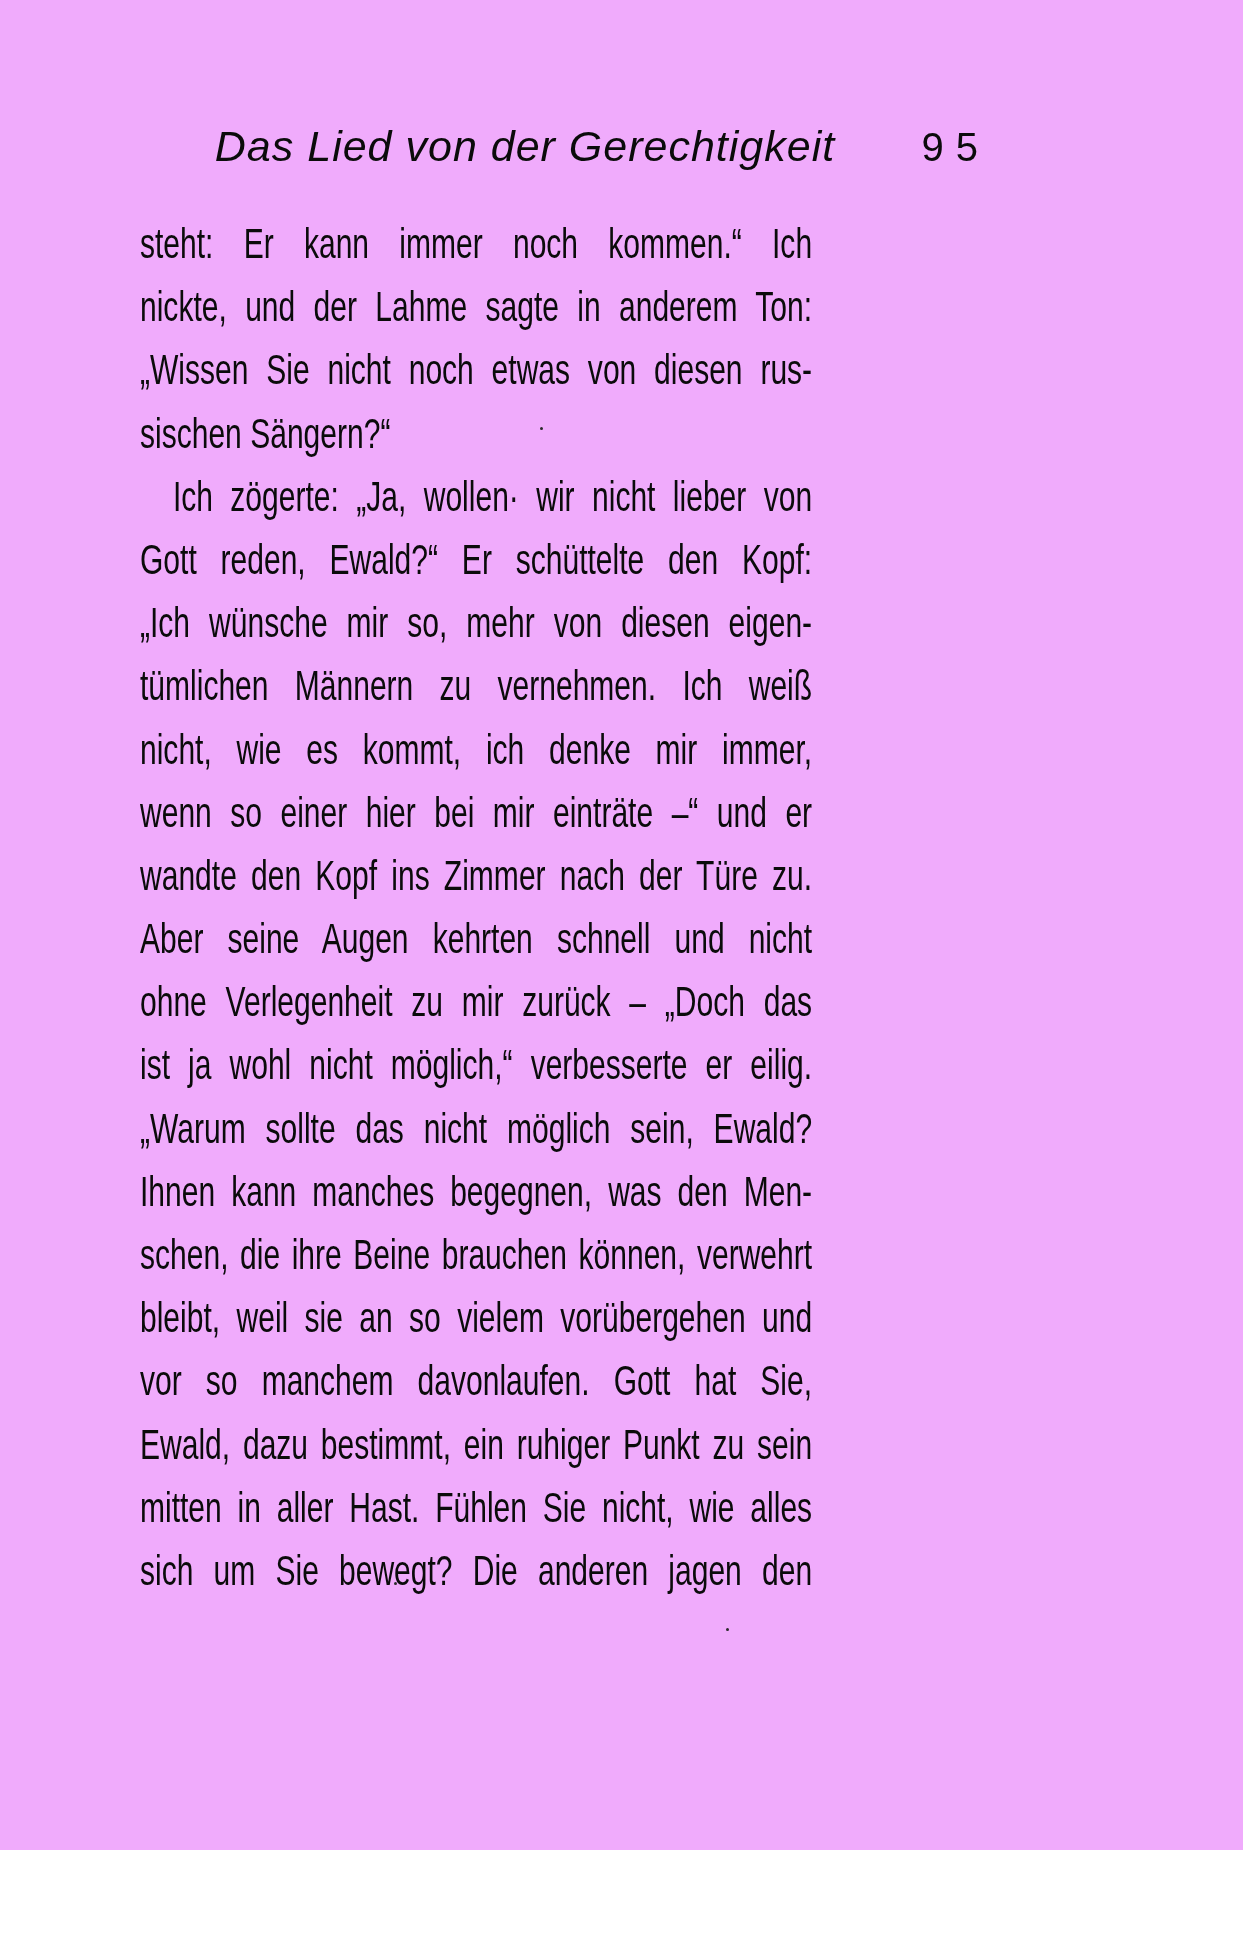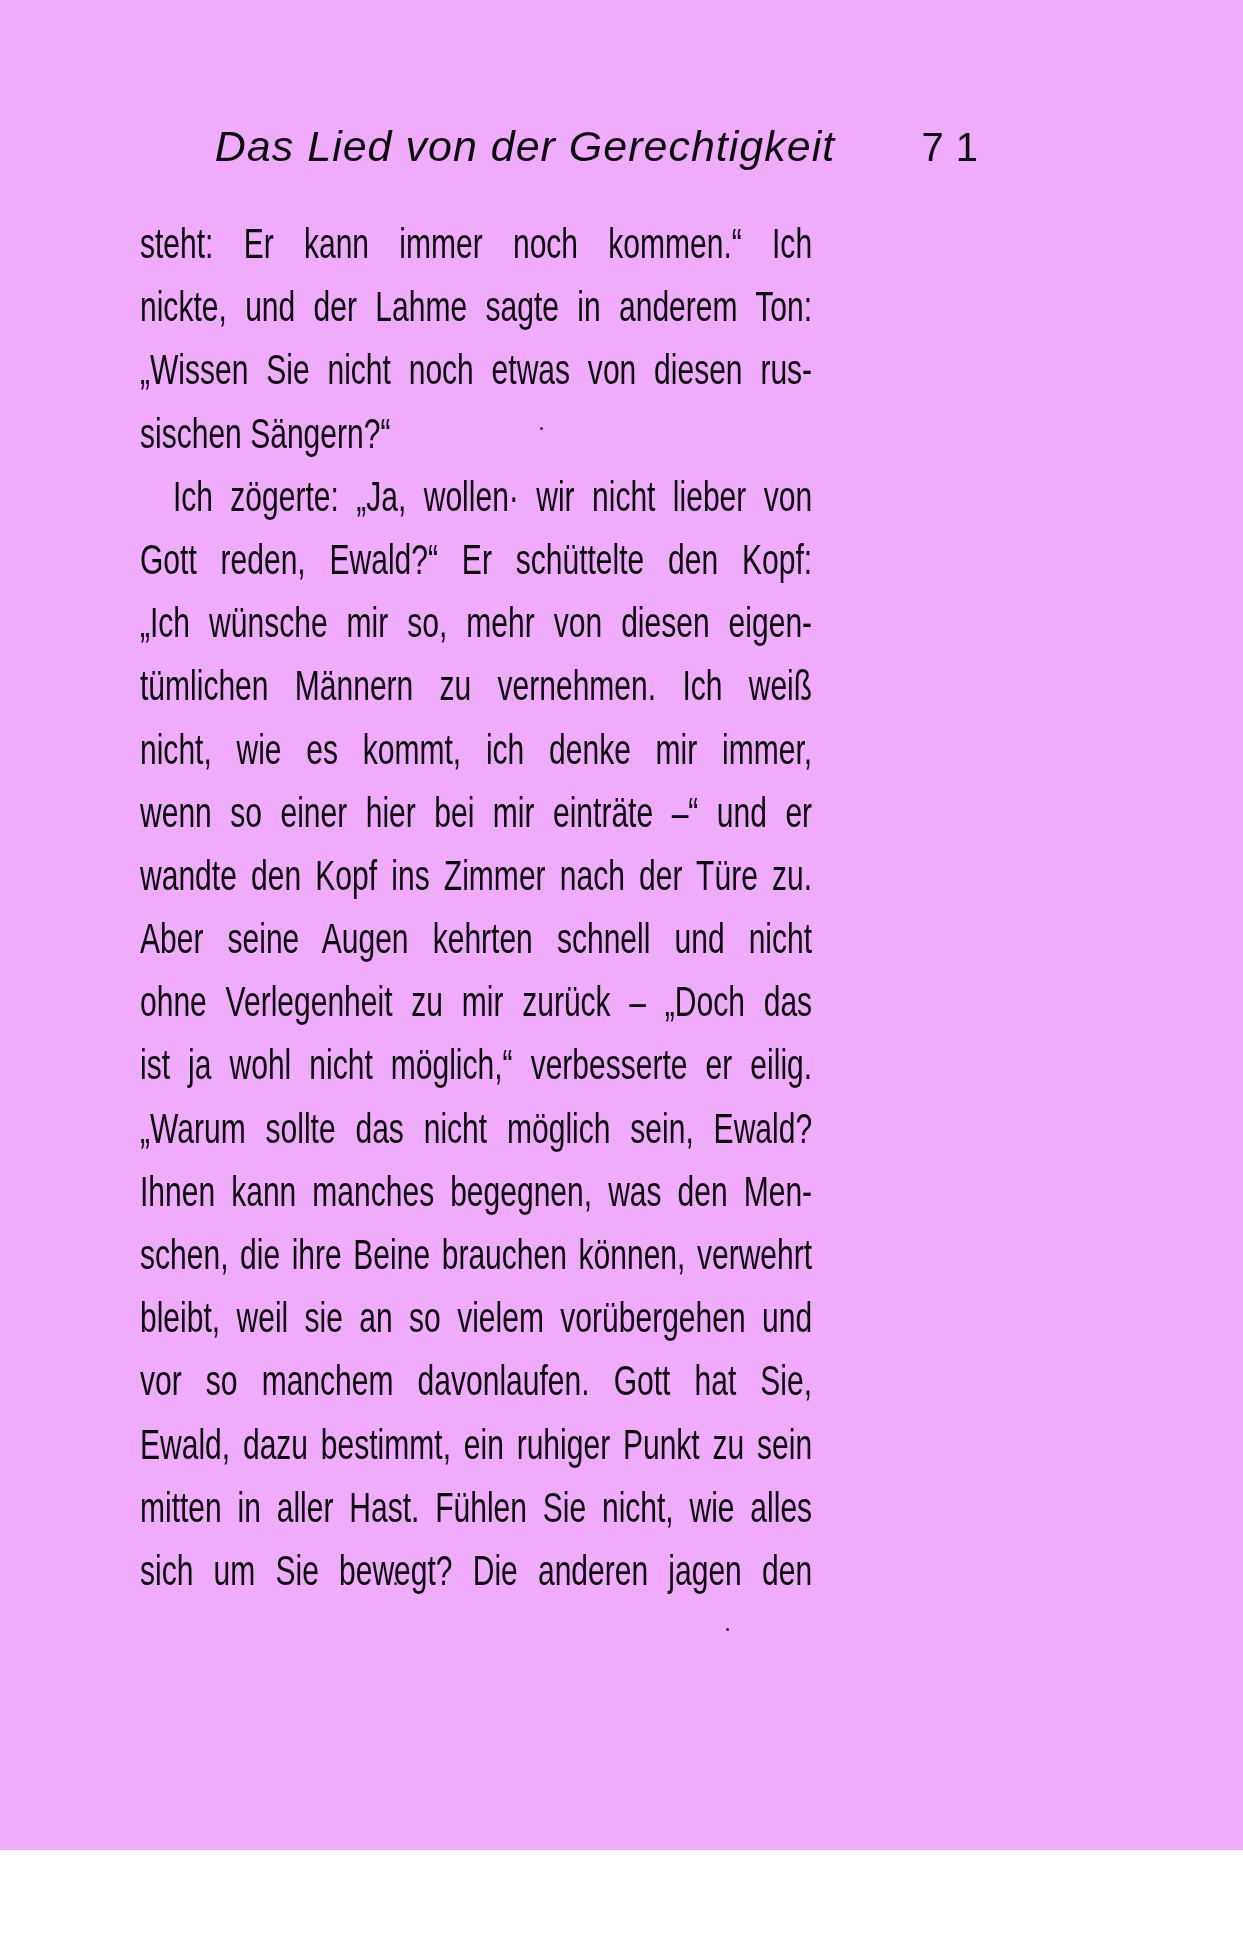--- a/index.html
+++ b/index.html
@@ -76,21 +76,21 @@
   .speck-2 { left: 394px; top: 1582px; width: 3px; height: 3px; }
   .speck-3 { left: 726px; top: 1628px; width: 3px; height: 3px; }
 </style>
 </head>
 <body>
 
 <div class="page">
 
   <div class="header">
     <div class="running-title">Das Lied von der Gerechtigkeit</div>
-    <div class="page-number">71</div>
+    <div class="page-number">95</div>
   </div>
 
   <div class="bodytext">
     <div class="line">steht: Er kann immer noch kommen.“ Ich</div>
     <div class="line">nickte, und der Lahme sagte in anderem Ton:</div>
     <div class="line">„Wissen Sie nicht noch etwas von diesen rus-</div>
     <div class="line short">sischen Sängern?“</div>
     <div class="line indent">Ich zögerte: „Ja, wollen· wir nicht lieber von</div>
     <div class="line">Gott reden, Ewald?“ Er schüttelte den Kopf:</div>
     <div class="line">„Ich wünsche mir so, mehr von diesen eigen-</div>

